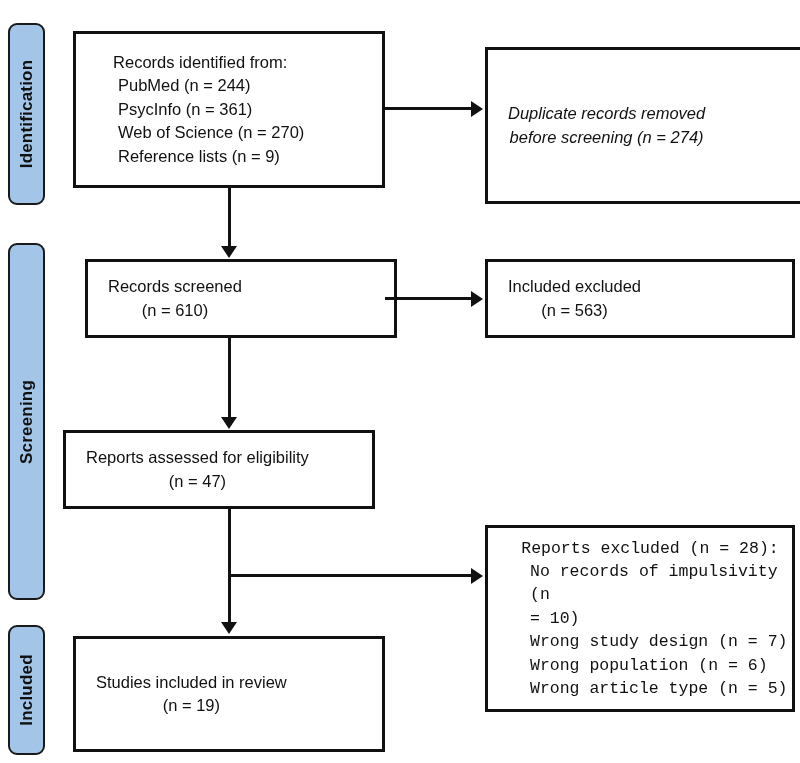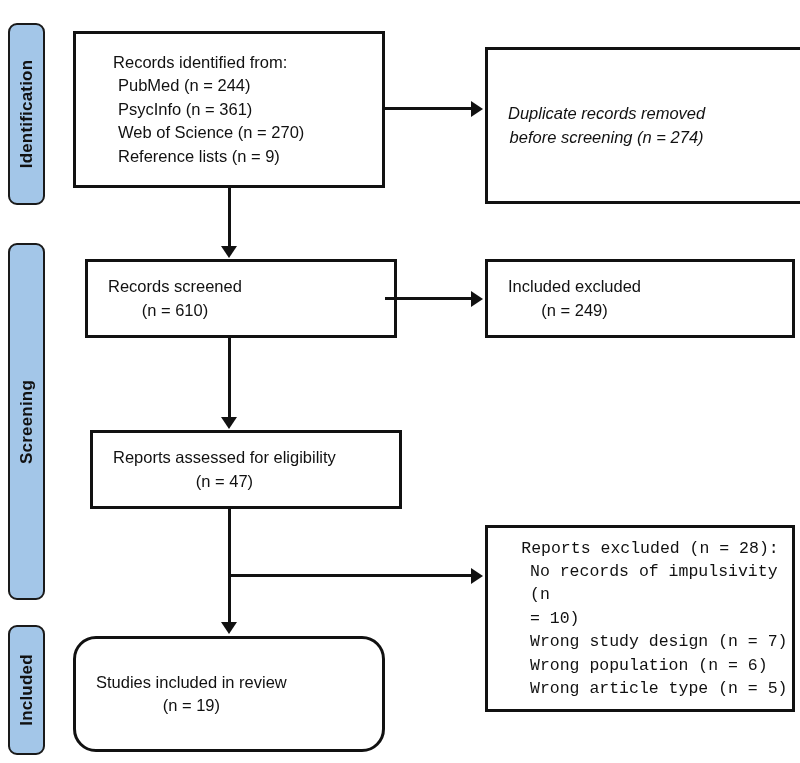--- a/index.html
+++ b/index.html
@@ -66,23 +66,23 @@
   }
   .flow-box .box-text .line {
     display: block;
     text-align: center;
   }
 
   #box-identified      { left: 73px;  top: 31px;  width: 312px; height: 157px; }
   #box-duplicates      { left: 485px; top: 47px;  width: 322px; height: 157px; font-style: italic; }
   #box-screened        { left: 73px;  top: 259px; width: 312px; height: 79px; margin-left: 12px; }
   #box-records-excl    { left: 485px; top: 259px; width: 310px; height: 79px; }
-  #box-eligibility     { left: 90px;  top: 430px; width: 312px; height: 79px; }
+  #box-eligibility     { left: 63px;  top: 430px; width: 312px; height: 79px; }
   #box-reports-excl    { left: 485px; top: 525px; width: 310px; height: 187px; font-family: Liberation Mono, monospace; }
-  #box-included        { left: 73px;  top: 636px; width: 312px; height: 116px; border-radius: 23px; }
+  #box-included        { left: 73px;  top: 636px; width: 312px; height: 116px; }
 
   
   .conn {
     position: absolute;
     background: #111111;
   }
   .conn.v { width: 3px; }
   .conn.h { height: 3px; }
 
   .arrowhead {
@@ -155,21 +155,21 @@
   <div class="flow-box" id="box-screened">
     <div class="box-text">
       <span class="line">Records screened</span>
       <span class="line">(n = 610)</span>
     </div>
   </div>
 
   <div class="flow-box" id="box-records-excl">
     <div class="box-text">
       <span class="line">Included excluded</span>
-      <span class="line">(n = 249)</span>
+      <span class="line">(n = 563)</span>
     </div>
   </div>
 
   <div class="flow-box" id="box-eligibility">
     <div class="box-text">
       <span class="line">Reports assessed for eligibility</span>
       <span class="line">(n = 47)</span>
     </div>
   </div>
 

